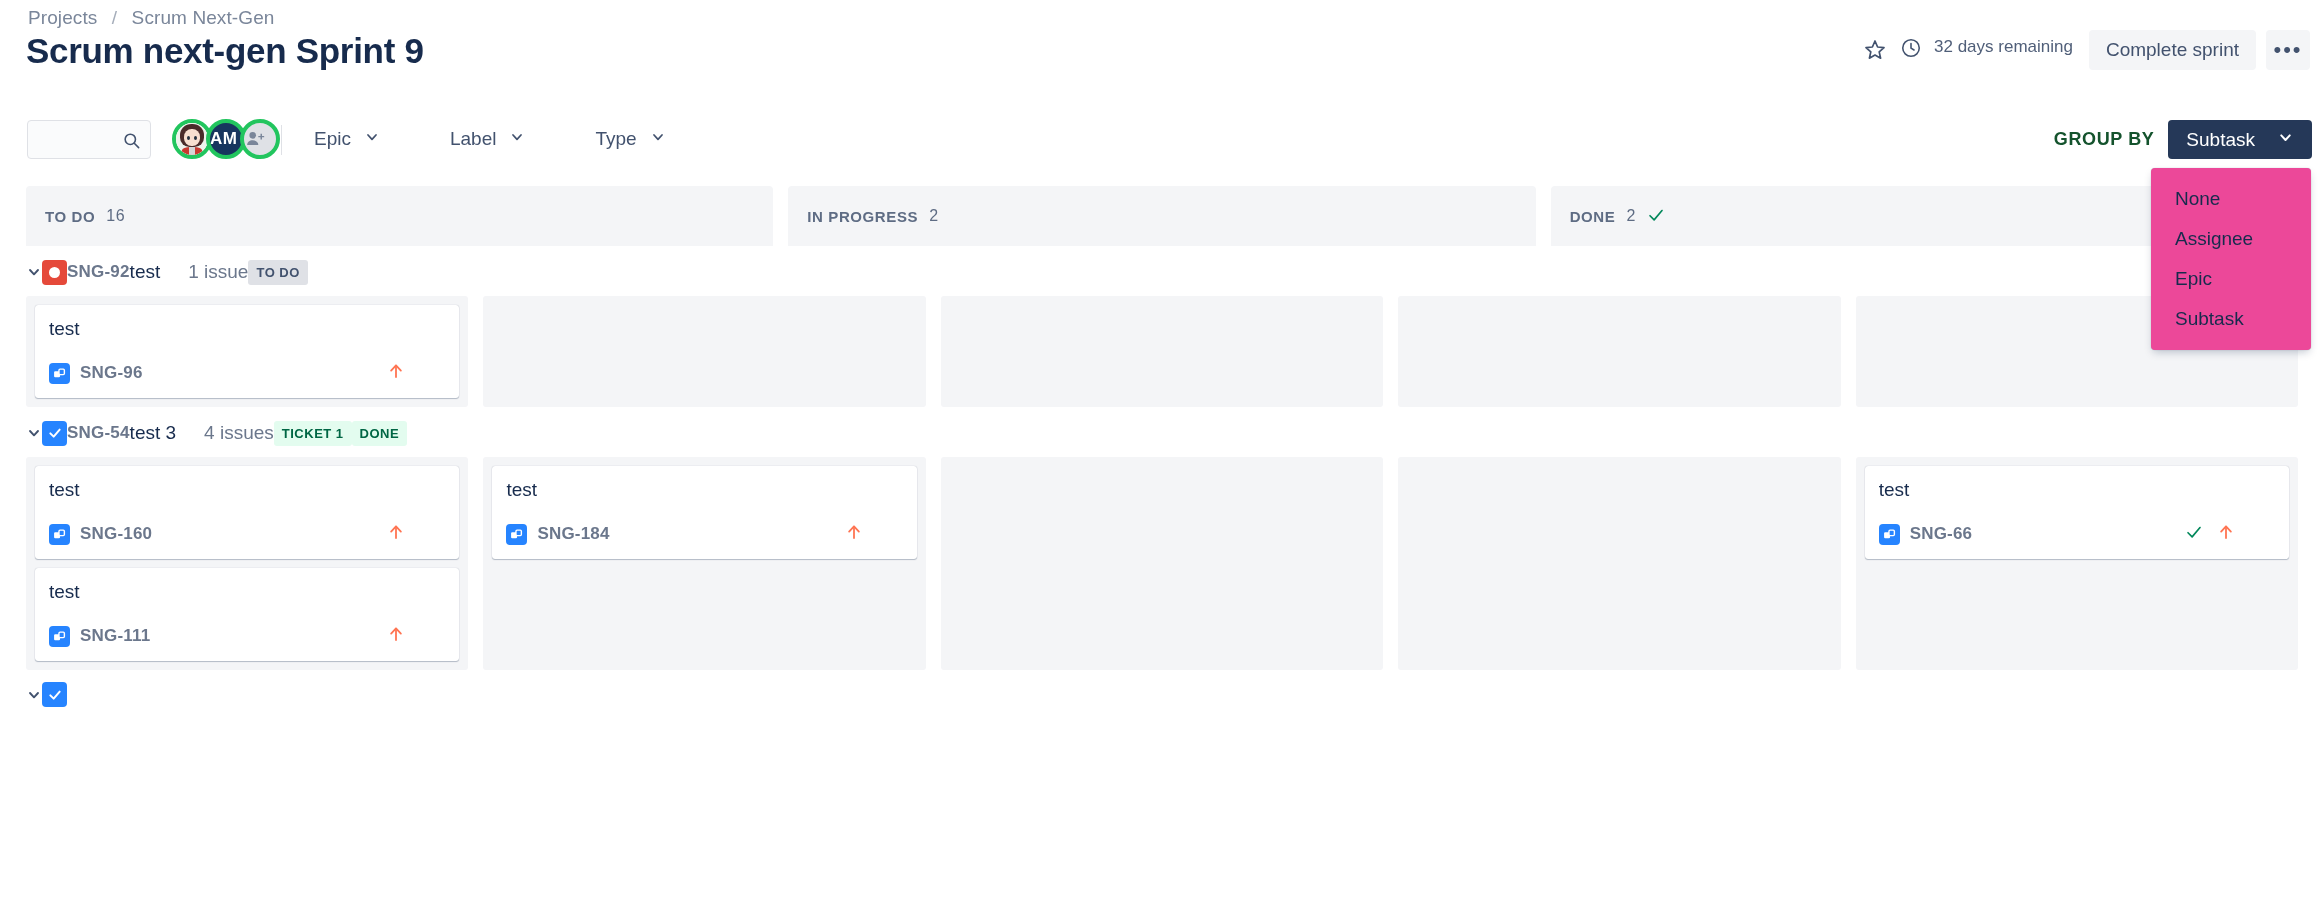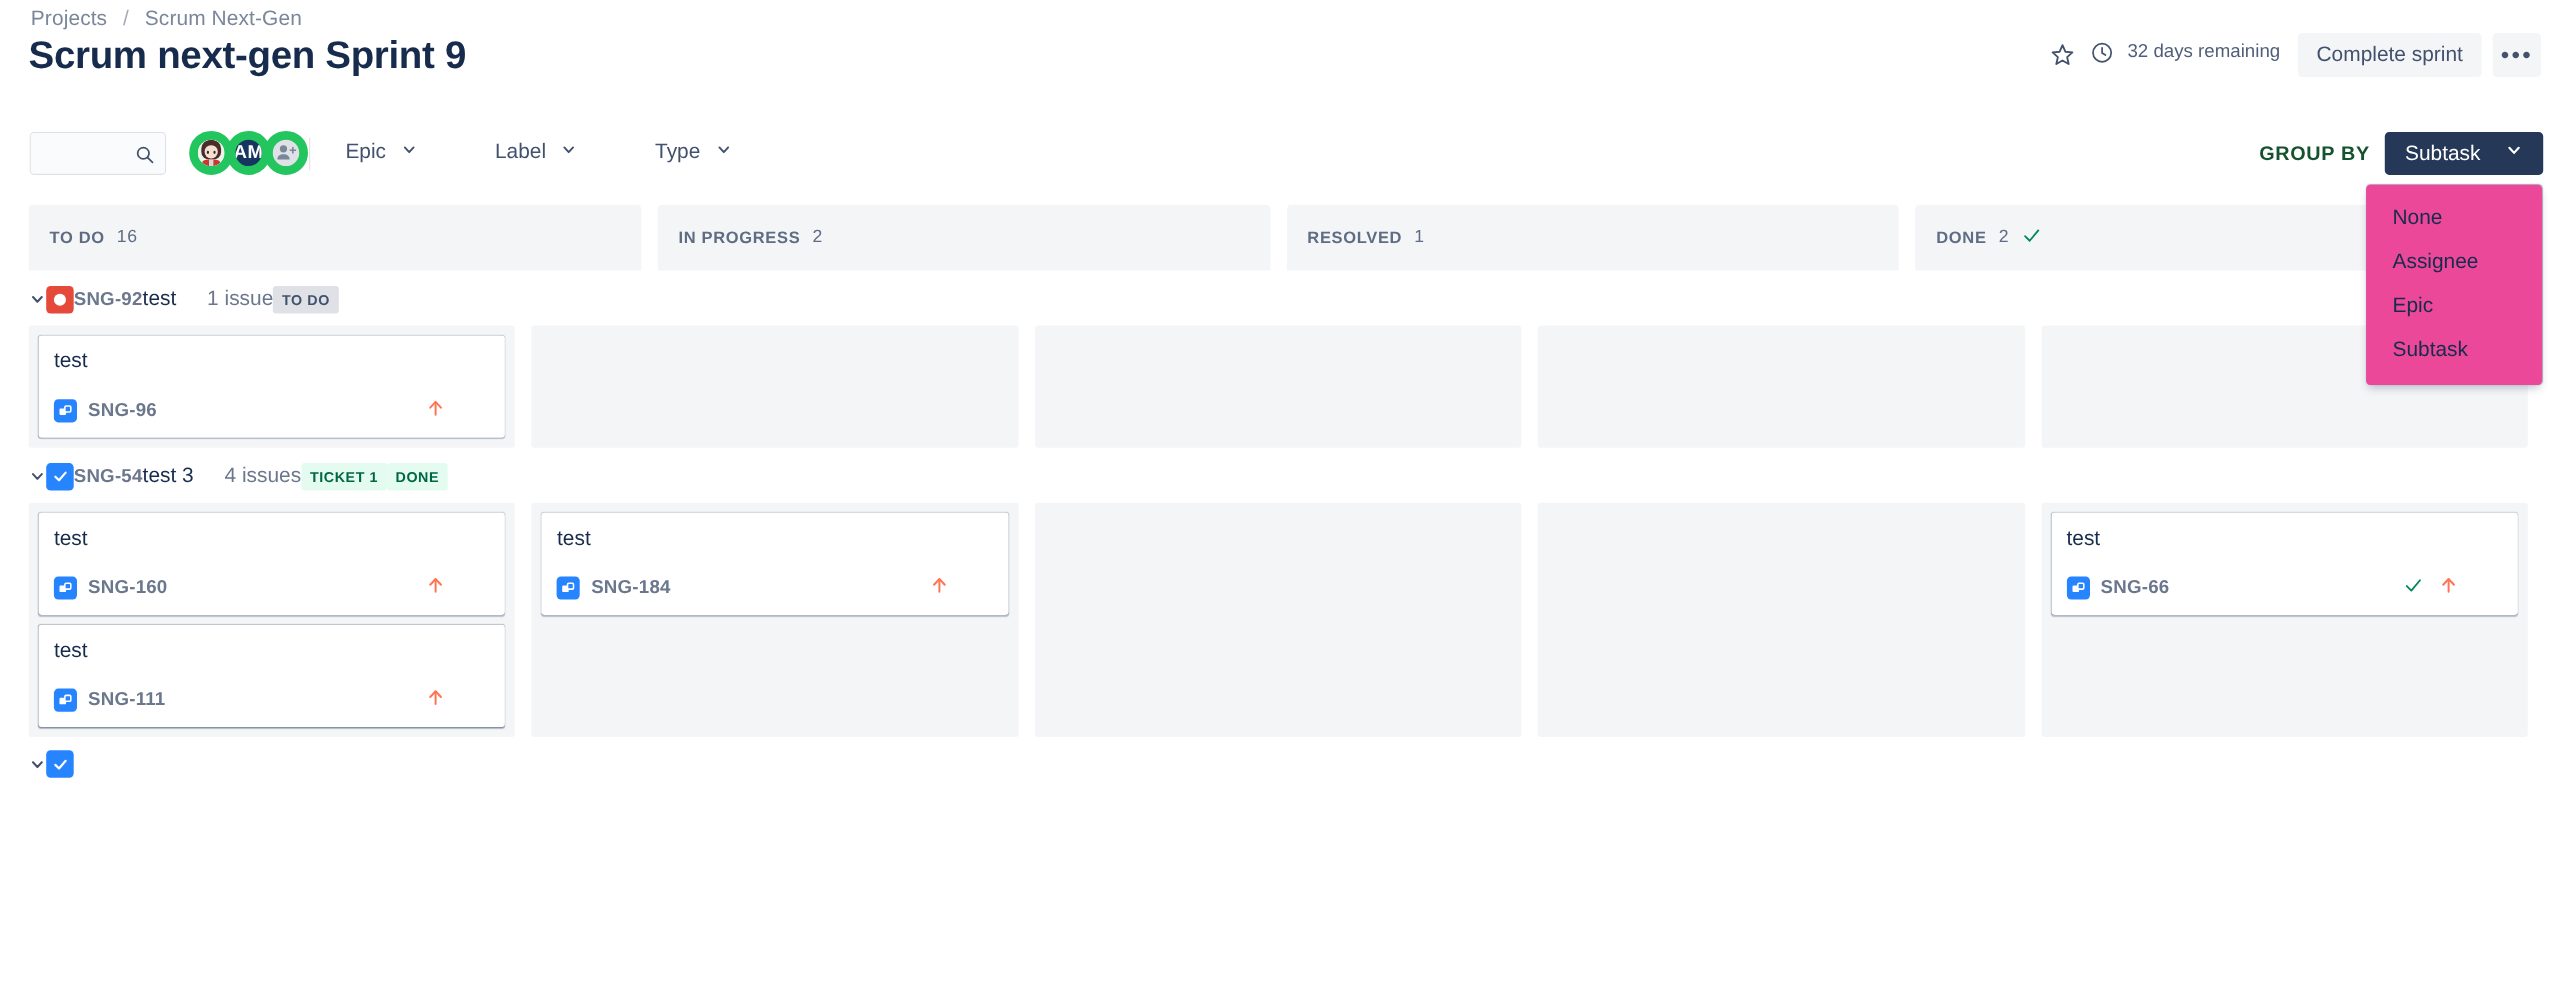--- a/index.html
+++ b/index.html
@@ -72,22 +72,22 @@
     font-family: "Liberation Sans", sans-serif;
   }
   .search-icon { position: absolute; right: 9px; top: 10px; }
 
   .avatars {
     position: absolute; left: 172px; top: -1px;
     display: flex; align-items: center;
   }
   .av {
     width: 40px; height: 40px; border-radius: 50%;
-    border: 8px solid #22c55e; margin-left: -6px;
-    display: flex; align-items: center; justify-content: center;
+    border: 4px solid #22c55e; margin-left: -6px;
+    display: flex; align-items: center; justify-content: flex-start;
     overflow: hidden; position: relative;
   }
   .av:first-child { margin-left: 0; }
   .av-initials {
     background: #17355e; color: #fff; font-size: 17px;
     font-weight: bold; letter-spacing: .4px;
   }
   .av-add { background: #dfe1e6; }
 
   .divider-v {
@@ -355,24 +355,20 @@
 <div class="board">
 
   <div class="col-heads">
     <div class="col-head">
       <span>TO DO</span>
       <span class="count">16</span>
     </div>
     <div class="col-head">
       <span>IN PROGRESS</span>
       <span class="count">2</span>
-    </div>
-    <div class="col-head">
-      <span>RESOLVED</span>
-      <span class="count">1</span>
     </div>
     <div class="col-head">
       <span>DONE</span>
       <span class="count">2</span>
       <span class="check-green">
         <svg width="18" height="18" viewBox="0 0 24 24" fill="none" stroke="#00875a" stroke-width="2.2" stroke-linecap="round" stroke-linejoin="round">
             <polyline points="4,13 9.5,18.5 20,6"></polyline>
           </svg>
       </span>
     </div>

